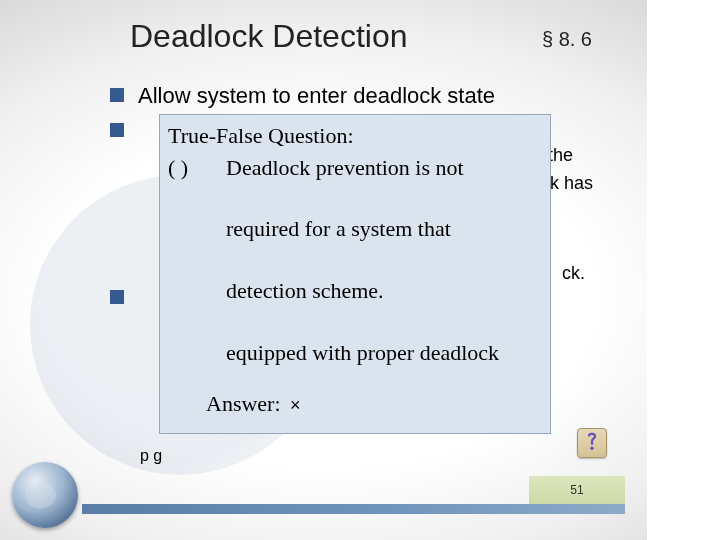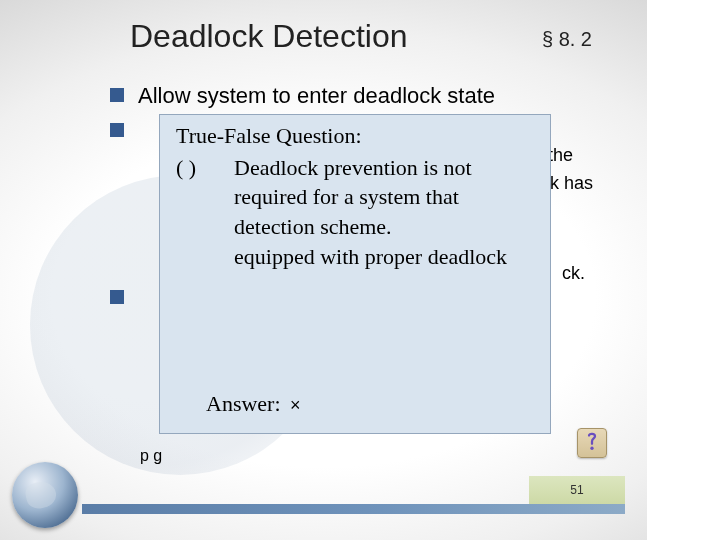--- a/index.html
+++ b/index.html
@@ -71,29 +71,29 @@
   .q-card {
     position: absolute;
     left: 159px;
     top: 114px;
     width: 392px;
     height: 320px;
     background: #d9e4ef;
     border: 1px solid #94a7bd;
   }
   .q-body {
-    padding: 6px 12px 8px 16px;
+    padding: 6px 12px 8px 8px;
     font-family: "Times New Roman", Times, serif;
     font-size: 22px;
     color: #000;
     line-height: 1.35;
   }
   .q-stem { margin-top: 2px; }
   .q-stem .paren { display:inline-block; width: 58px; }
-  .q-stem .cont { display:block; margin-left: 58px; }
+  .q-stem .cont { display:block; margin-left: 58px; margin-top: 32px; }
   .q-answer {
     position: absolute;
     left: 46px;
     bottom: 16px;
     font-family: "Times New Roman", Times, serif;
     font-size: 22px;
     color: #000;
   }
   .q-answer .mark { font-family: Arial, sans-serif; font-size: 18px; padding-left: 4px; }
   
@@ -169,21 +169,21 @@
   }
 </style>
 </head>
 <body>
 
 <div class="slide">
 
   <div class="globe-bg"></div>
 
   <div class="title">Deadlock Detection</div>
-  <div class="section-ref">§ 8. 2</div>
+  <div class="section-ref">§ 8. 6</div>
 
   <div class="bullets">
     <div class="bullet-row">
       <div class="bullet-marker"></div>
       <div class="bullet-text">Allow system to enter deadlock state</div>
     </div>
     <div class="bullet-row">
       <div class="bullet-marker"></div>
       <div class="bullet-text"></div>
     </div>

